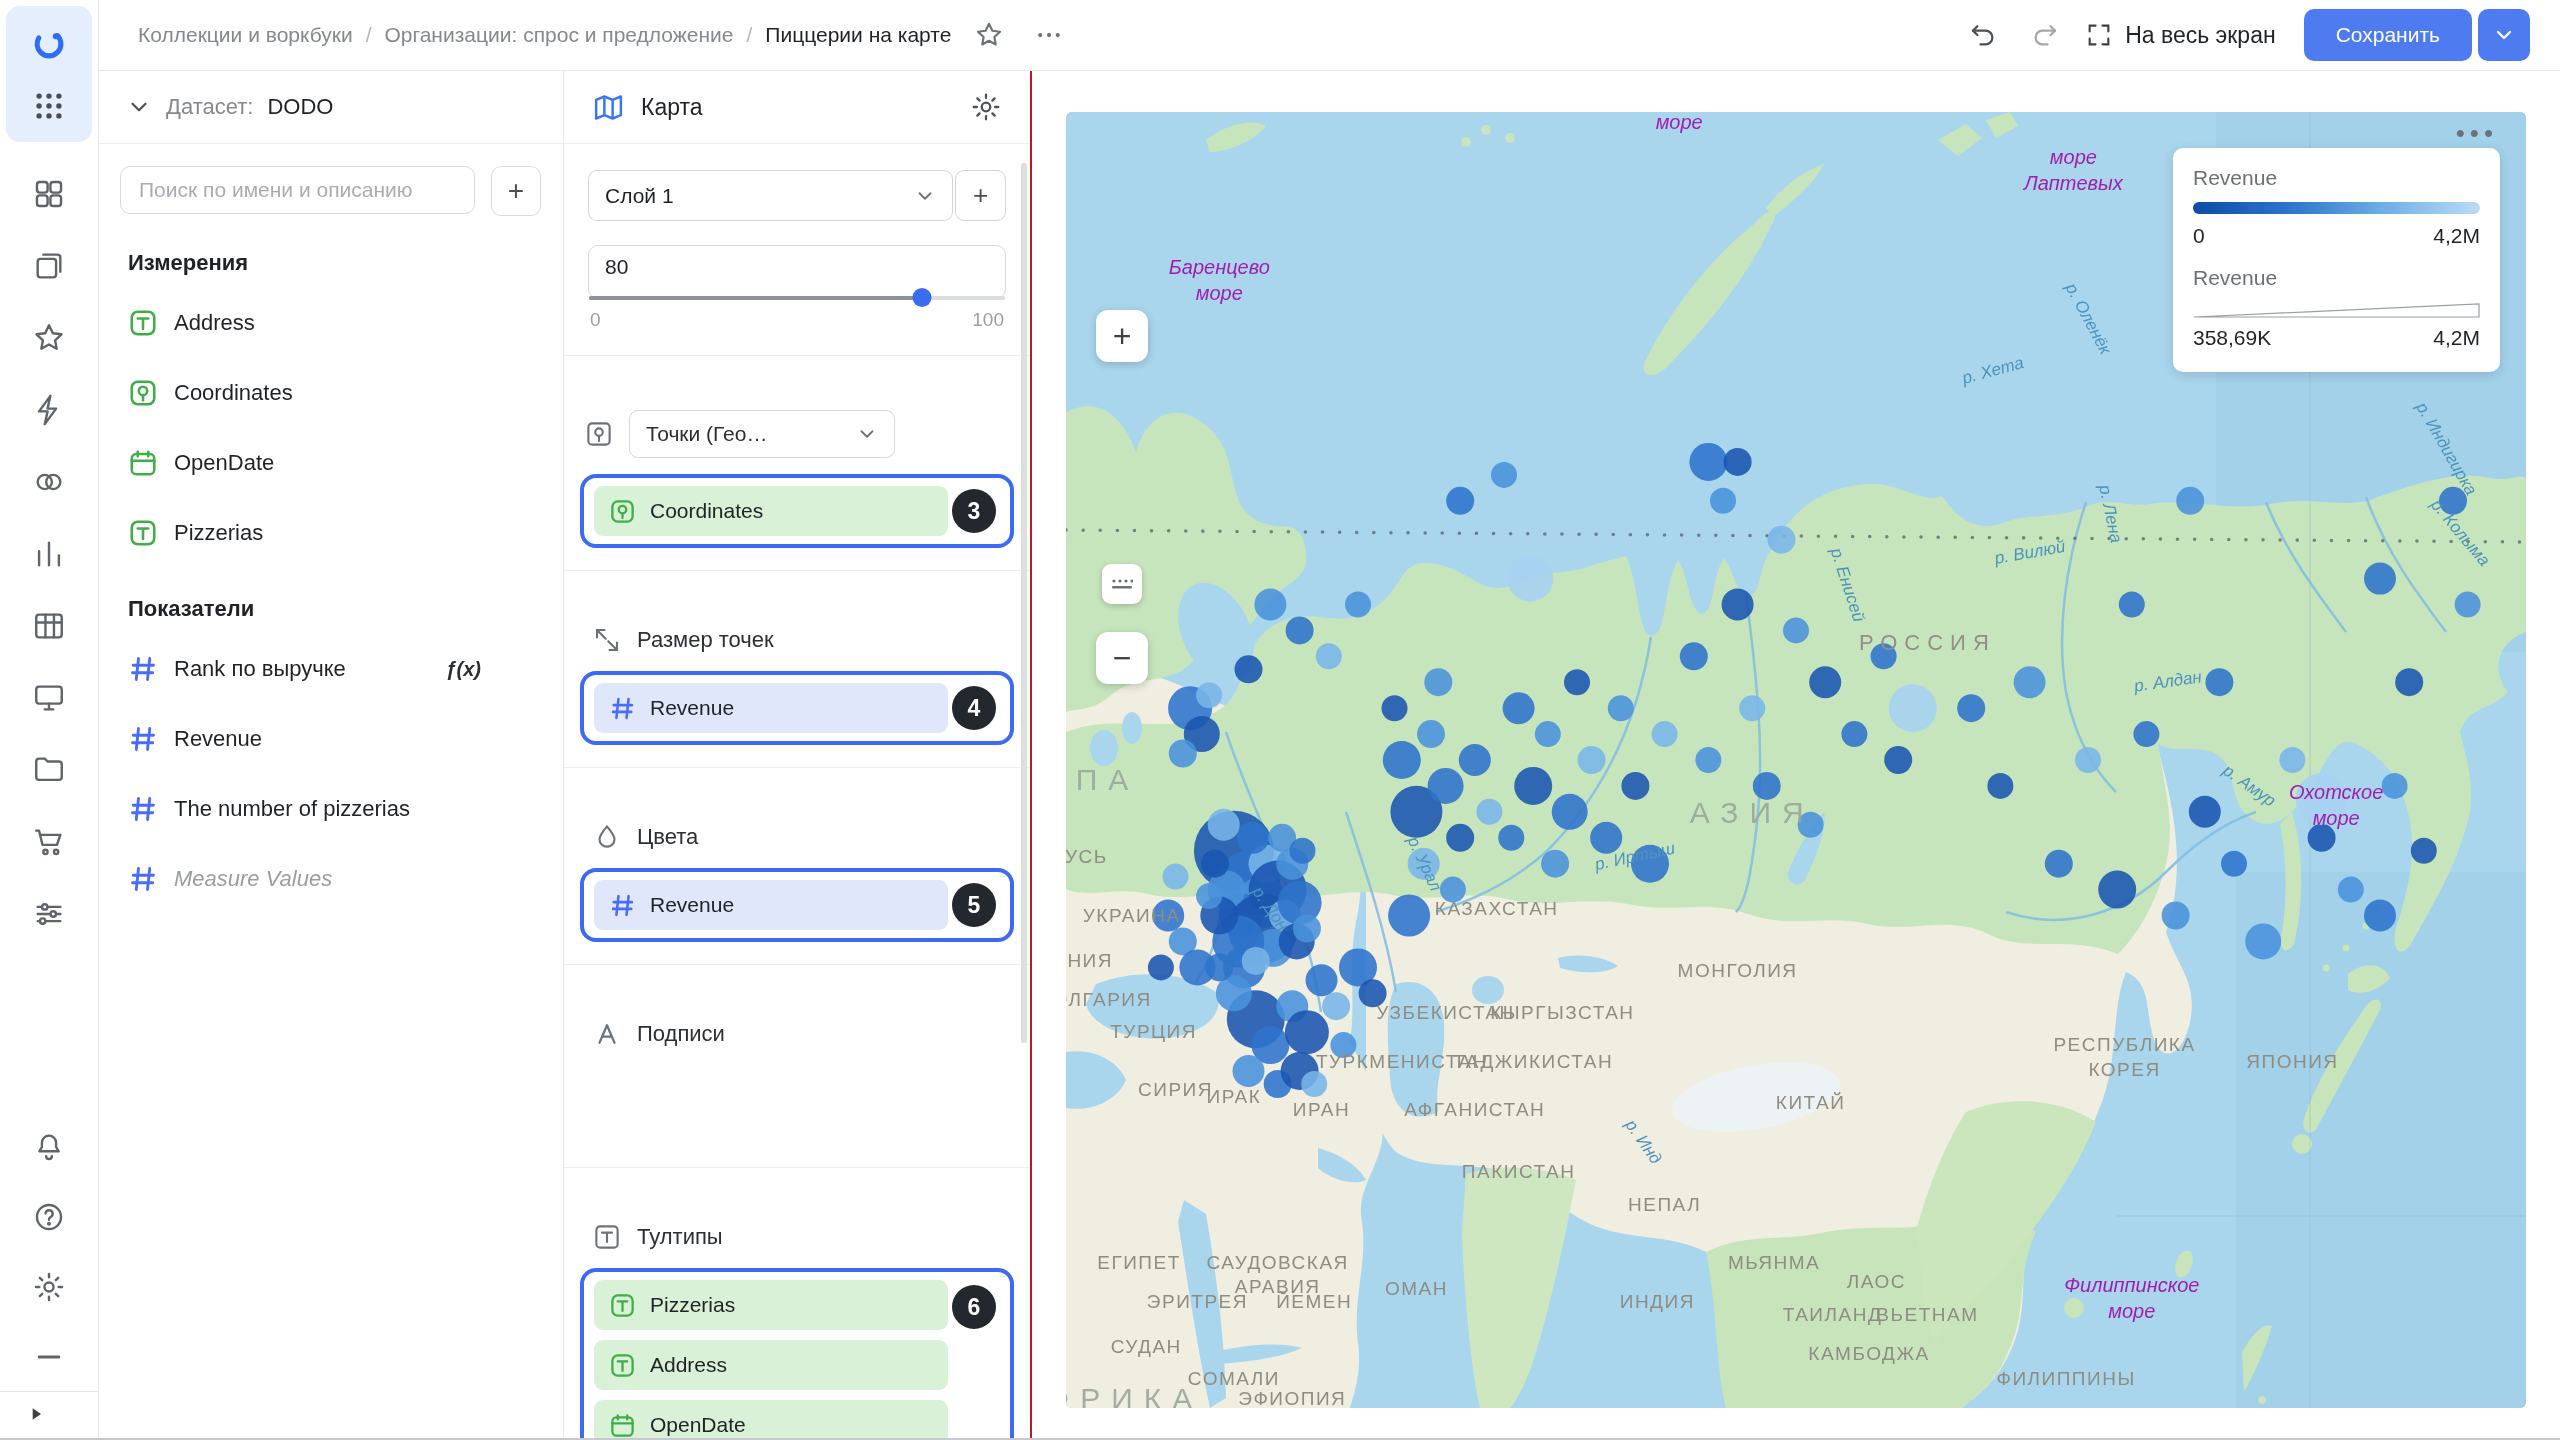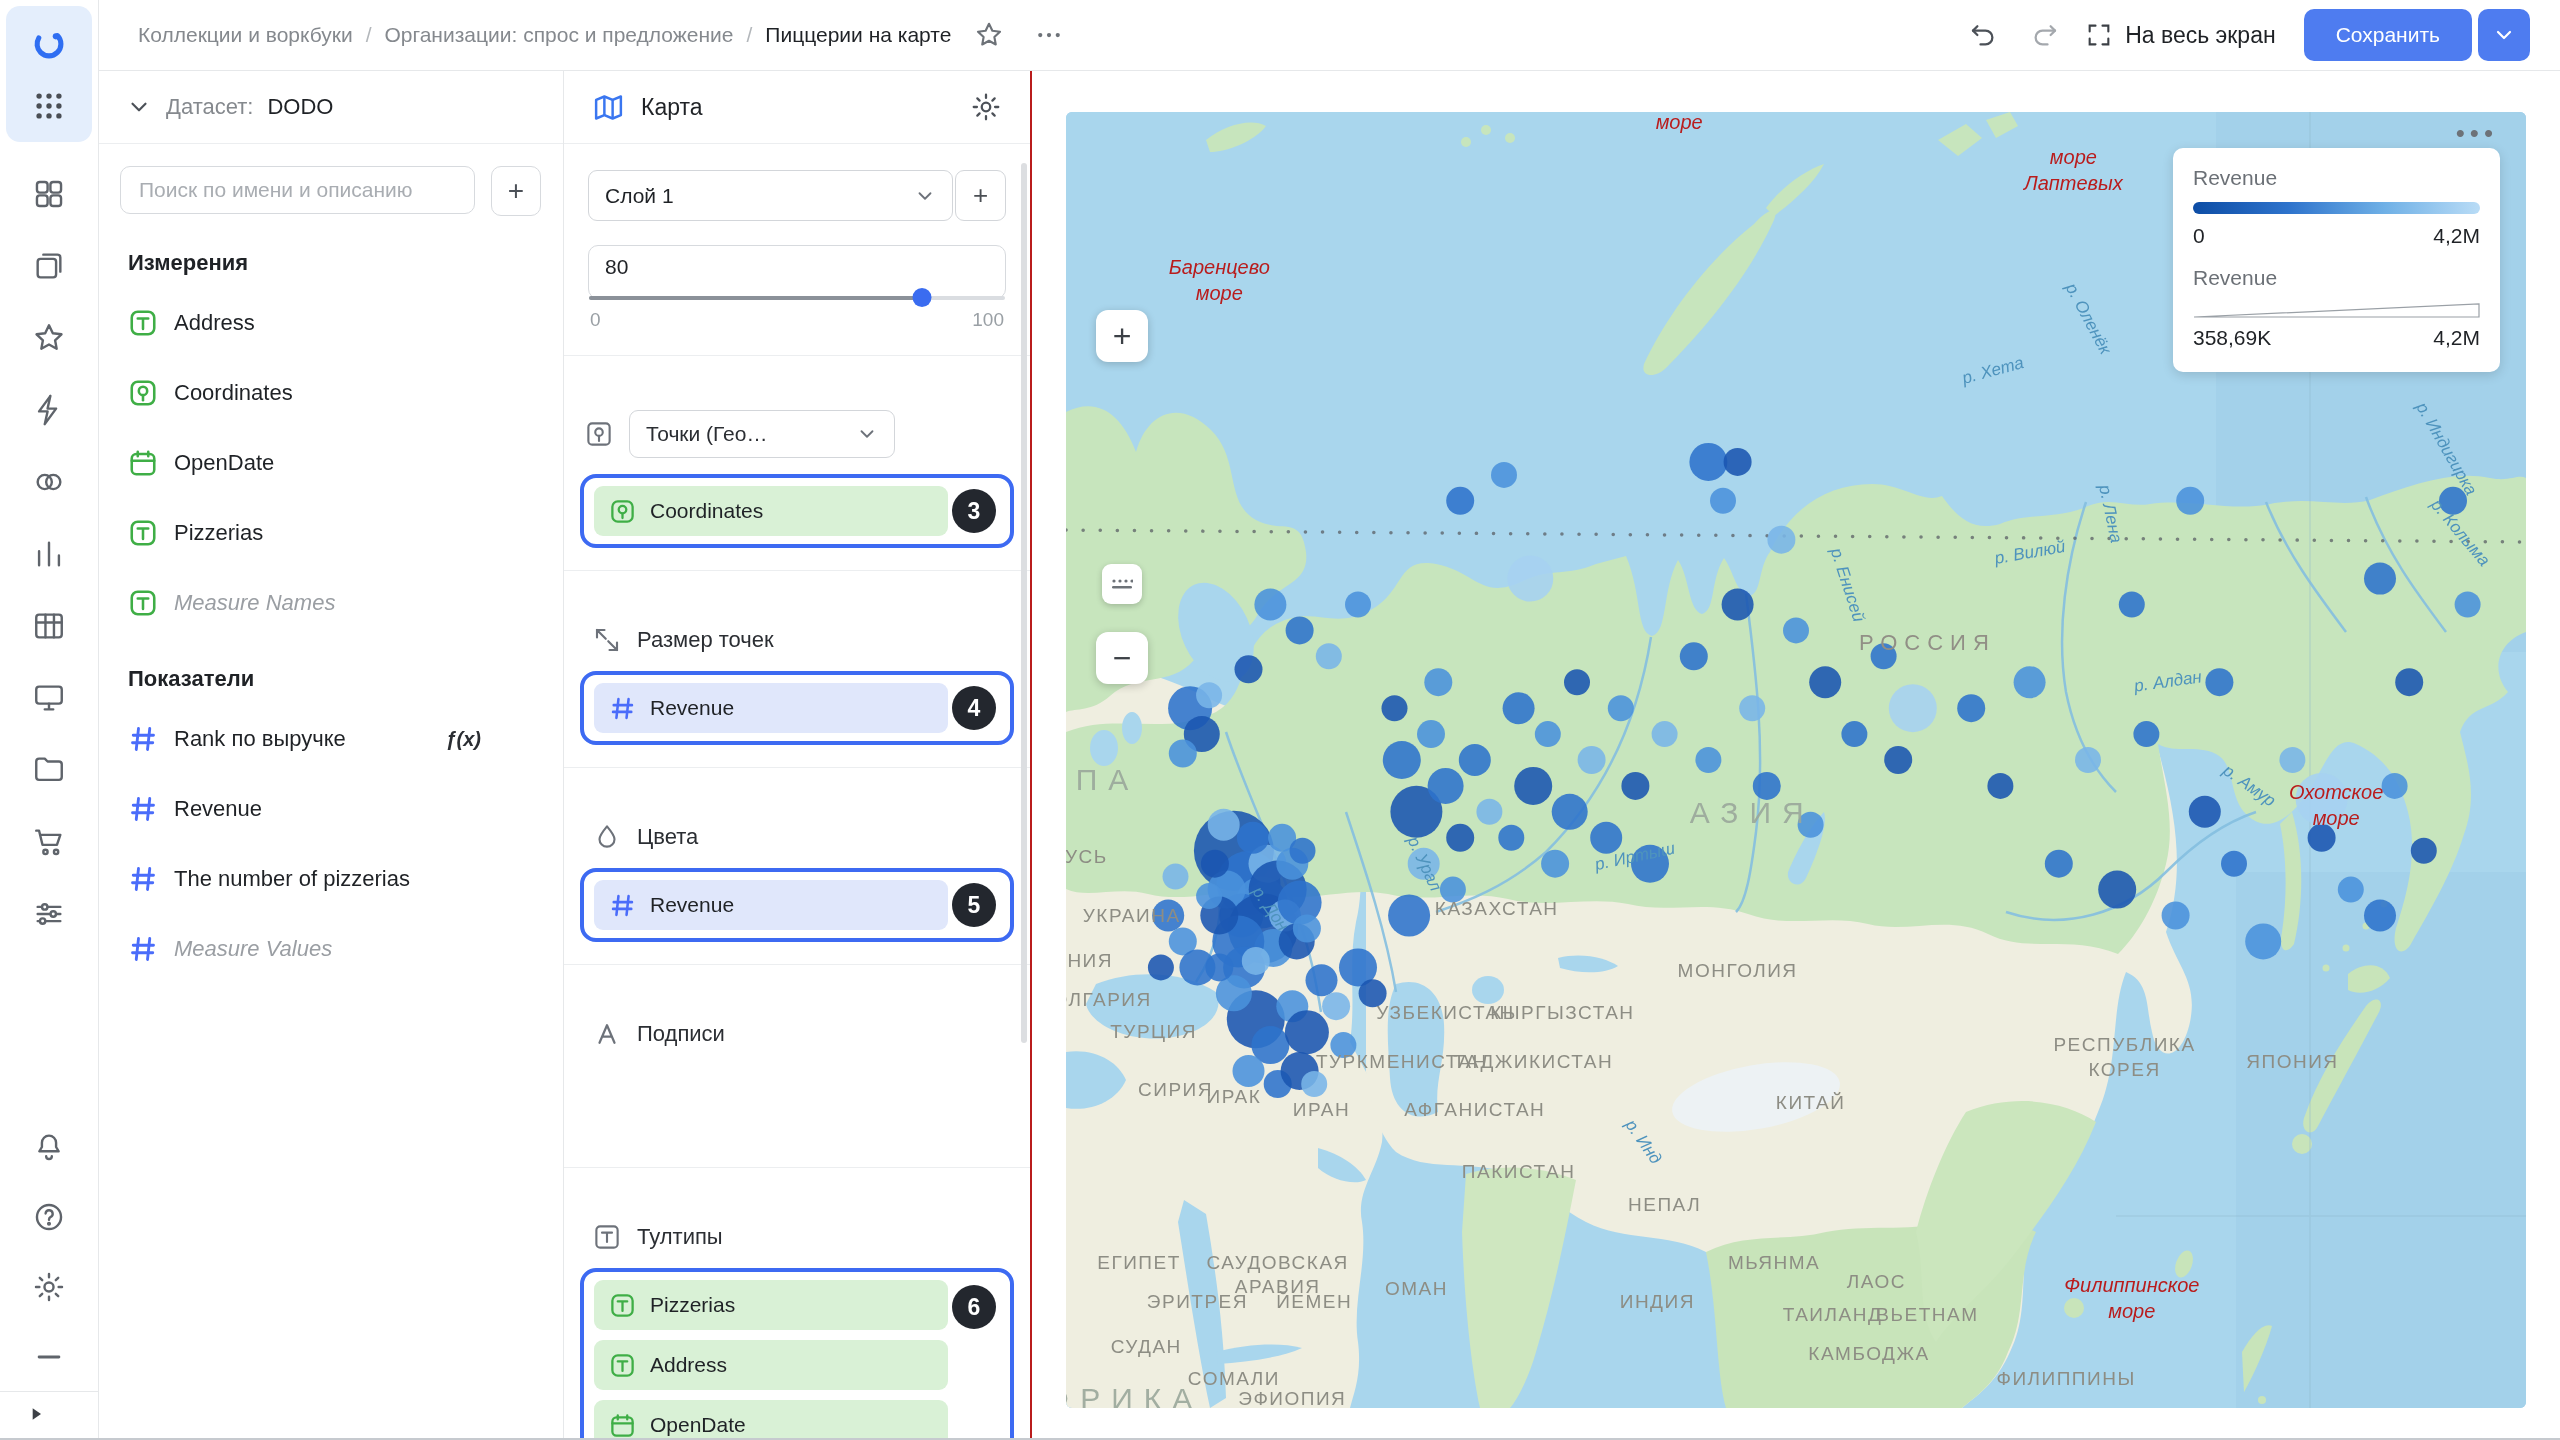--- a/index.html
+++ b/index.html
@@ -106,21 +106,21 @@
   .chip .f-icon{width:27px;height:27px;}
   .section.empty-sec{padding-bottom:118px;}
   .cp-scroll{position:absolute;top:92px;right:3px;width:6px;height:880px;background:#dcdee1;border-radius:3px;}
   
   .map-wrap{flex:1;position:relative;background:#fff;}
   .map{position:absolute;left:34px;top:41px;width:1460px;height:1296px;overflow:hidden;
         border-radius:6px;background:#a9d6ed;cursor:grab;}
   .map-svg{position:absolute;inset:0;width:100%;height:100%;}
   .map-labels{position:absolute;inset:0;pointer-events:none;}
   .mlbl{position:absolute;transform:translate(-50%,-50%);white-space:pre-line;text-align:center;line-height:1.3;}
-  .mlbl.sea{color:#b91c1c;font-style:italic;font-size:20px;}
+  .mlbl.sea{color:#a21caf;font-style:italic;font-size:20px;}
   .mlbl.country{color:#8d8d84;font-size:19px;letter-spacing:1.5px;}
   .mlbl.country-lg{color:#918f86;font-size:22px;letter-spacing:7px;}
   .mlbl.continent{color:#9aa79b;font-size:30px;letter-spacing:11px;opacity:.9;}
   .mlbl.river{color:#4e93bd;font-style:italic;font-size:17px;white-space:nowrap;}
   .legend{position:absolute;top:36px;right:26px;width:327px;background:#fff;border-radius:10px;
         box-shadow:0 3px 12px rgba(0,0,0,.14);padding:18px 20px 22px;box-sizing:border-box;}
   .legend-title{color:#6b7076;font-size:21px;}
   .legend-grad{height:12px;border-radius:6px;margin:12px 0 10px;
         background:linear-gradient(90deg,#0d4da5,#2e73cc,#6fb0e6,#b9dcf6);}
   .legend-row{display:flex;justify-content:space-between;font-size:21px;color:#1f2226;}
@@ -364,29 +364,20 @@
               <span class="lab">OpenDate</span>
             </div>
             <div class="field-row">
               <span class="f-icon">
                 <svg viewBox="0 0 20 20" fill="none">
                   <rect x="2.5" y="2.5" width="15" height="15" rx="4" stroke="#3fae46" stroke-width="1.7"></rect>
                   <path d="M6.5 7h7M10 7v7" stroke="#3fae46" stroke-width="1.7" stroke-linecap="round"></path>
                 </svg>
               </span>
               <span class="lab">Pizzerias</span>
-            </div>
-            <div class="field-row italic">
-              <span class="f-icon">
-                <svg viewBox="0 0 20 20" fill="none">
-                  <rect x="2.5" y="2.5" width="15" height="15" rx="4" stroke="#3fae46" stroke-width="1.7"></rect>
-                  <path d="M6.5 7h7M10 7v7" stroke="#3fae46" stroke-width="1.7" stroke-linecap="round"></path>
-                </svg>
-              </span>
-              <span class="lab">Measure Names</span>
             </div>
           </div>
         <div class="dp-section-title">Показатели</div>
         <div id="measures-list">
             <div class="field-row">
               <span class="f-icon">
                 <svg viewBox="0 0 20 20" fill="none">
                   <path d="M7 3 5.5 17M14.5 3 13 17M3.5 7.5h13.5M3 12.5h13.5" stroke="#4a6cfa" stroke-width="1.9" stroke-linecap="round"></path>
                 </svg>
               </span>

